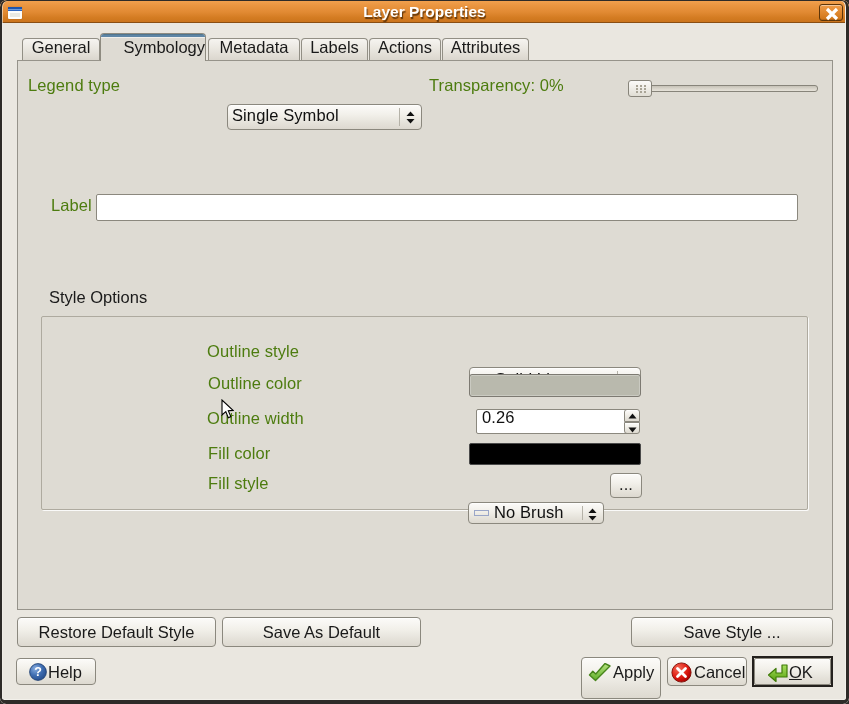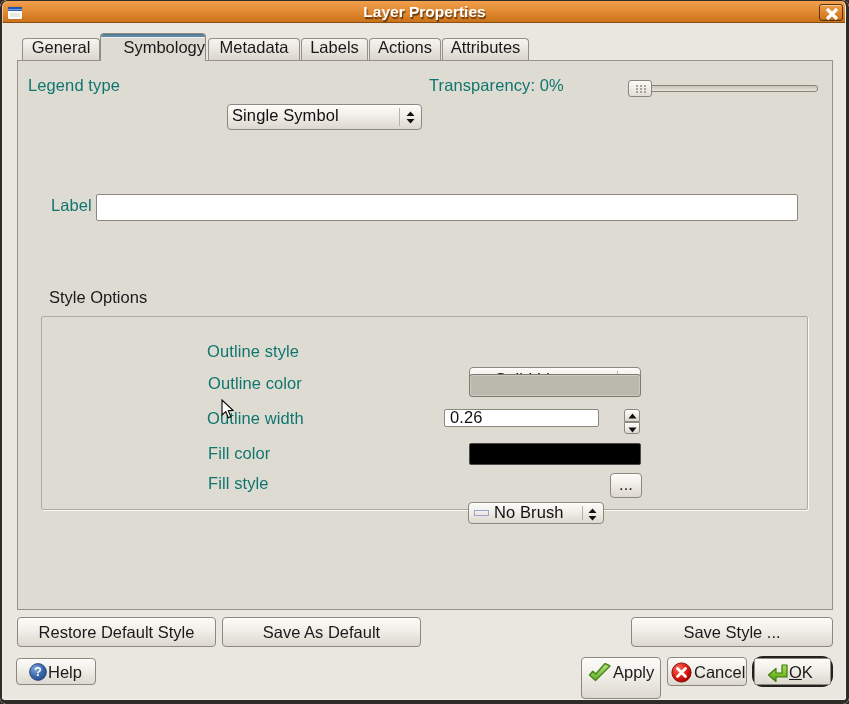--- a/index.html
+++ b/index.html
@@ -54,21 +54,21 @@
   text-align:right; font-size:16.5px; line-height:26px; z-index:5;
 }
 #tab-active:before { content:""; position:absolute; left:0px; right:0px; top:0px; height:3px;
   background:linear-gradient(180deg,#51768f 0 1px, #5e86a6 1px 3px); border-radius:3px 3px 0 0;
   box-shadow:0 1px 0 rgba(255,255,255,.55); }
 
 
 #page { position:absolute; left:17px; top:60px; width:816px; height:550px;
   background:#dedbd3; border:1px solid #96938a; }
 
-.lbl { position:absolute; font-size:16.5px; letter-spacing:0.1px; color:#0f766e; white-space:nowrap; }
+.lbl { position:absolute; font-size:16.5px; letter-spacing:0.1px; color:#4d7c0f; white-space:nowrap; }
 
 
 .btn3d {
   background:linear-gradient(180deg,#fcfbf9 0%, #f2f0ea 40%, #e5e2da 75%, #ddd9d0 100%);
   border:1px solid #8b887e; border-radius:4px;
   box-shadow:inset 0 1px 0 rgba(255,255,255,.75);
 }
 .combo { position:absolute;margin-top:28px; }
 .combo .sep { position:absolute; top:3px; bottom:3px; width:1px; background:#b5b2a8; }
 .combo .arr { position:absolute; }
@@ -151,21 +151,21 @@
     <svg class="arr" style="right:7px; top:6px;" width="9" height="13" viewBox="0 0 9 13">
       <path d="M0.5 5 L8.5 5 L4.5 0.5 Z" fill="#111"></path>
         <path d="M0.5 8 L8.5 8 L4.5 12.5 Z" fill="#111"></path>
     </svg>
   </div>
 
   <div class="lbl" style="left:208px; top:374px;">Outline color</div>
   <div class="abs" style="left:469px; top:374px; width:172px; height:23px; background:#b9b9ad; border:1px solid #7d7a72; border-radius:3px; box-shadow:inset 0 0 0 1px rgba(255,255,255,.25);"></div>
 
   <div class="lbl" style="left:207px; top:409px;">Outline width</div>
-  <div class="field" style="left:444px; top:409px; width:155px; height:18px;">
+  <div class="field" style="left:476px; top:409px; width:155px; height:25px;">
       <div class="txt" style="left:5px; top:-2px;">0.26</div>
     </div>
   <div class="btn3d" style="position:absolute; left:624px; top:409px; width:16px; height:12.5px; border-radius:3px 3px 0 0;">
     <svg style="position:absolute; left:3px; top:3px;" width="9" height="6" viewBox="0 0 9 6">
         <path d="M0.5 5.5 L8.5 5.5 L4.5 0.5 Z" fill="#111"></path>
       </svg>
   </div>
   <div class="btn3d" style="position:absolute; left:624px; top:421.5px; width:16px; height:12.5px; border-radius:0 0 3px 3px;">
     <svg style="position:absolute; left:3px; top:4px;" width="9" height="6" viewBox="0 0 9 6">
         <path d="M0.5 0.5 L8.5 0.5 L4.5 5.5 Z" fill="#111"></path>
@@ -227,21 +227,21 @@
             <stop offset="60%" stop-color="#e01b12"></stop>
             <stop offset="100%" stop-color="#a80000"></stop>
           </radialGradient>
         </defs>
       <circle cx="10.5" cy="10.5" r="9.6" fill="url(#cg)" stroke="#7c0c06" stroke-width="0.9"></circle>
       <path d="M6.5 6.5 L14.5 14.5 M14.5 6.5 L6.5 14.5" stroke="#fff" stroke-width="2.8" stroke-linecap="round"></path>
     </svg>
     <span style="position:absolute; left:26px; top:4.5px;">Cancel</span>
   </div>
 
-  <div class="abs" style="left:752px; top:656px; width:81px; height:31px; border:2px solid #23201d; border-radius:11px; background:#dedbd3;">
+  <div class="abs" style="left:752px; top:656px; width:81px; height:31px; border:2px solid #23201d; border-radius:0; background:#dedbd3;">
     <div class="btn3d" style="position:absolute; left:0px; top:0px; right:0px; bottom:0px; border-radius:2px;">
       <svg style="position:absolute; left:12px; top:4px;" width="22" height="22" viewBox="0 0 22 22">
         <defs>
             <linearGradient id="og" x1="0" y1="0" x2="0" y2="1">
               <stop offset="0%" stop-color="#a8e060"></stop>
               <stop offset="100%" stop-color="#57a10e"></stop>
             </linearGradient>
           </defs>
         <path d="M15 2 L20 2 L20 14 L9 14 L9 18.5 L1.5 12 L9 5.5 L9 10 L15 10 Z" fill="url(#og)" stroke="#3f7a08" stroke-width="1.2" stroke-linejoin="round"></path>
       </svg>

